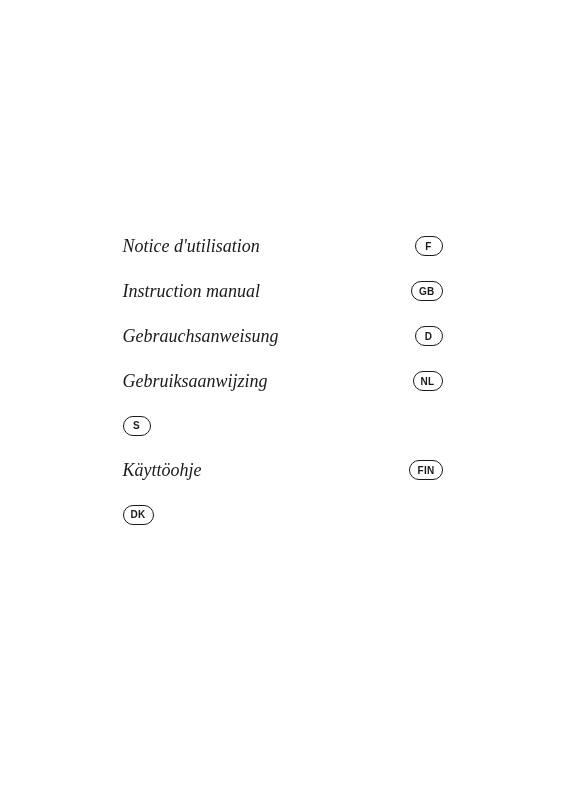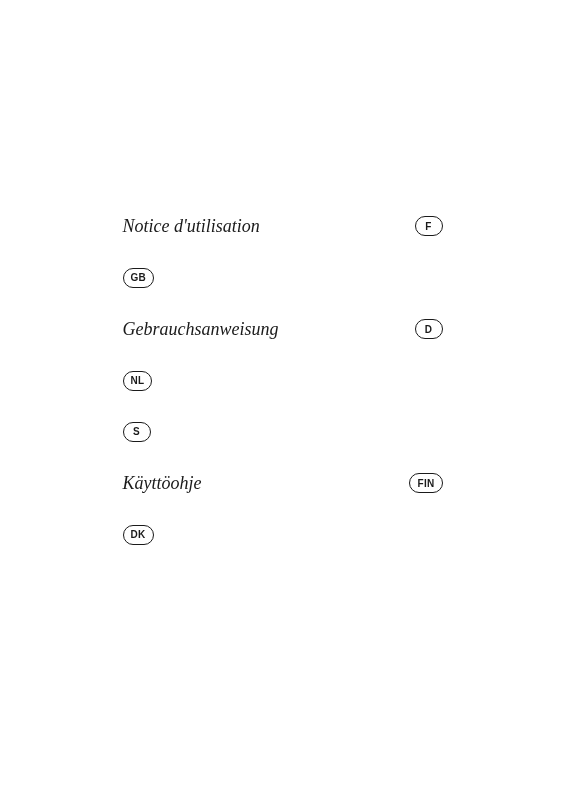--- a/index.html
+++ b/index.html
@@ -14,21 +14,21 @@
       background-color: #ffffff;
       font-family: 'Georgia', serif;
       display: flex;
       align-items: center;
       justify-content: center;
     }
 
     .content-wrapper {
       display: flex;
       flex-direction: column;
-      gap: 15px;
+      gap: 8px;
       padding: 0 0 0 0;
       margin-top: -40px;
     }
 
     .manual-item {
       display: flex;
       align-items: center;
       justify-content: space-between;
       width: 320px;
       padding: 8px 0;
@@ -61,27 +61,29 @@
   </style>
 </head>
 <body>
 
 <div class="content-wrapper">
 <div class="manual-item">
       <span class="manual-label">Notice d'utilisation</span>
       <span class="lang-badge">F</span>
     </div>
     <div class="manual-item">
+      <span class="manual-label">Instruction manual</span>
       <span class="lang-badge">GB</span>
     </div>
     <div class="manual-item">
       <span class="manual-label">Gebrauchsanweisung</span>
       <span class="lang-badge">D</span>
     </div>
     <div class="manual-item">
+      <span class="manual-label">Gebruiksaanwijzing</span>
       <span class="lang-badge">NL</span>
     </div>
     <div class="manual-item">
       <span class="lang-badge">S</span>
     </div>
     <div class="manual-item">
       <span class="manual-label">Käyttöohje</span>
       <span class="lang-badge">FIN</span>
     </div>
     <div class="manual-item">

